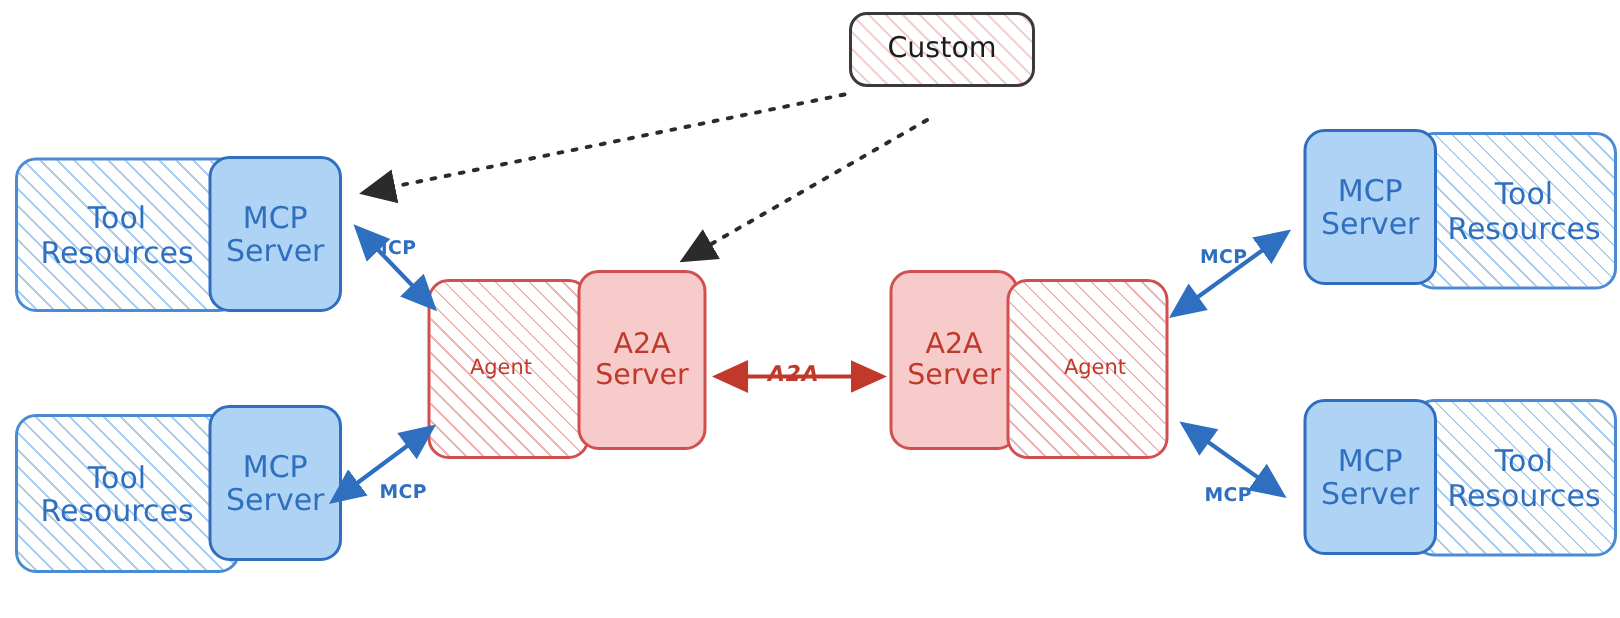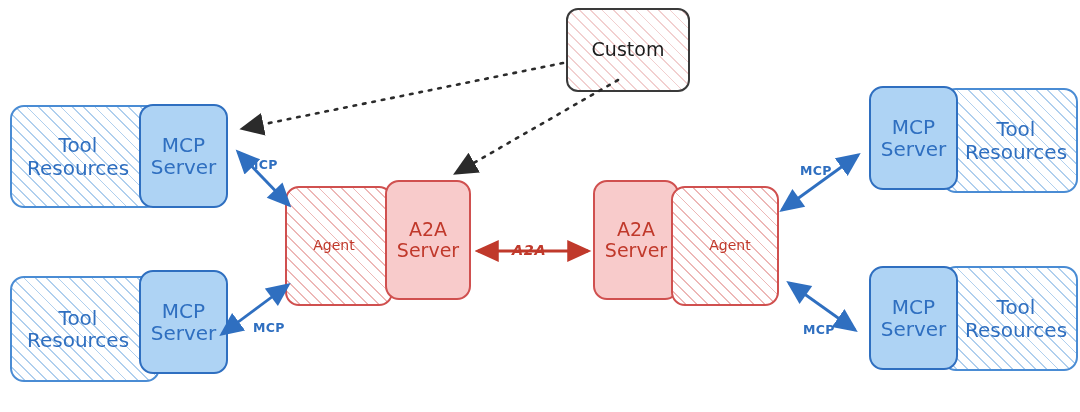--- a/index.html
+++ b/index.html
@@ -107,21 +107,21 @@
 
     <g>
       <line x1="782" y1="210" x2="858" y2="155" stroke="#2f6fc0" stroke-width="2.8" marker-end="url(#arrBlueEnd)" marker-start="url(#arrBlueStart)"></line>
     </g>
 
     <g>
       <line x1="789" y1="283" x2="855" y2="330" stroke="#2f6fc0" stroke-width="2.8" marker-end="url(#arrBlueEnd)" marker-start="url(#arrBlueStart)"></line>
     </g>
   </svg>
 
-  <div class="node grey-hatch" style="left:566px;top:8px;width:124px;height:84px;">
+  <div class="node grey-hatch" style="left:566px;top:8px;width:124px;height:50px;">
     <div class="label t19">
       <span>Custom</span><br>
     </div>
   </div>
 
   <div class="node blue-hatch" style="left:10px;top:105px;width:150px;height:103px;">
     <div class="label t20" style="padding-right:14px;">
       <span>Tool</span><br>
       <span>Resources</span>
     </div>

